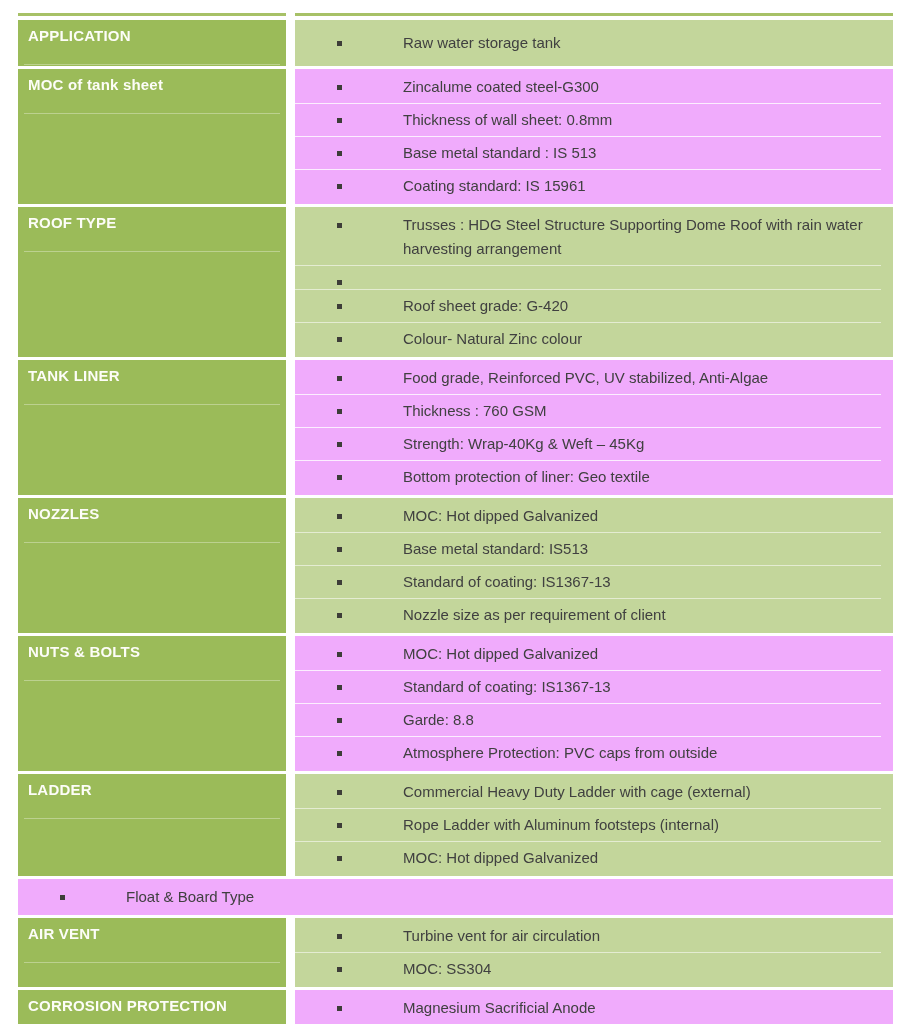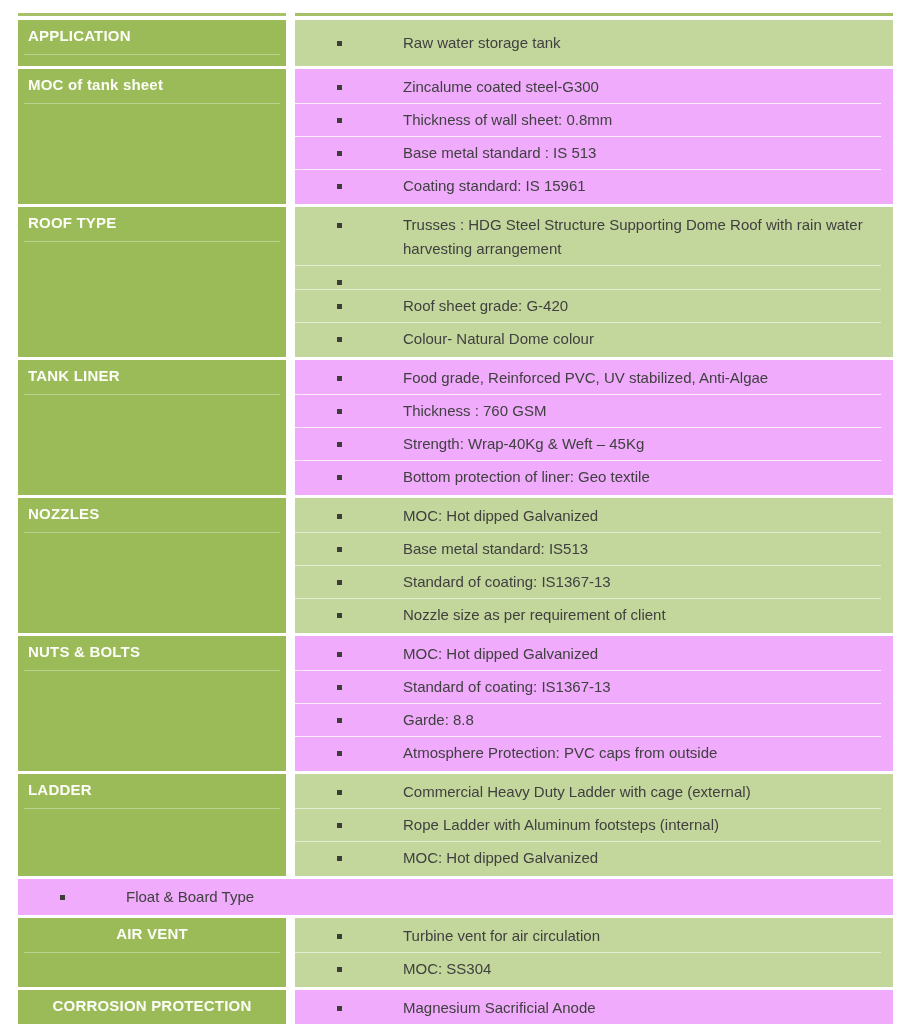--- a/index.html
+++ b/index.html
@@ -27,25 +27,25 @@
     width:268px;flex:none;
     background:#9bbb59;
     box-sizing:border-box;
     padding:4px 6px 0 6px;
     color:#fdfdf8;
     font-weight:bold;
     font-size:15px;
     letter-spacing:.2px;
   }
   .cell-left-label{
-    padding:3px 4px 9px 4px;
+    padding:3px 4px 19px 4px;
     border-bottom:1px solid rgba(255,255,255,0.33);
     line-height:18px;
   }
-  .row.center .cell-left-label{text-align:center;}
+  .row.center .cell-left-label{}
 
   .cell-right{
     flex:1;
     box-sizing:border-box;
     padding:2px 12px 2px 0;
     color:#404040;
     font-size:15px;
   }
   .band-dark{background:#c3d69b;}
   .band-light{background:#f0abfc;}
@@ -122,21 +122,21 @@
           </div>
           <div class="item">
             <span class="bullet"></span>
           </div>
           <div class="item">
             <span class="bullet"></span>
             <span class="item-text">Roof sheet grade: G-420</span>
           </div>
           <div class="item">
             <span class="bullet"></span>
-            <span class="item-text">Colour- Natural Dome colour</span>
+            <span class="item-text">Colour- Natural Zinc colour</span>
           </div>
         </div>
       </div>
       <div class="row">
         <div class="cell-left">
           <div class="cell-left-label">TANK LINER</div>
         </div>
         <div class="cell-right band-light">
           <div class="item">
             <span class="bullet"></span>

